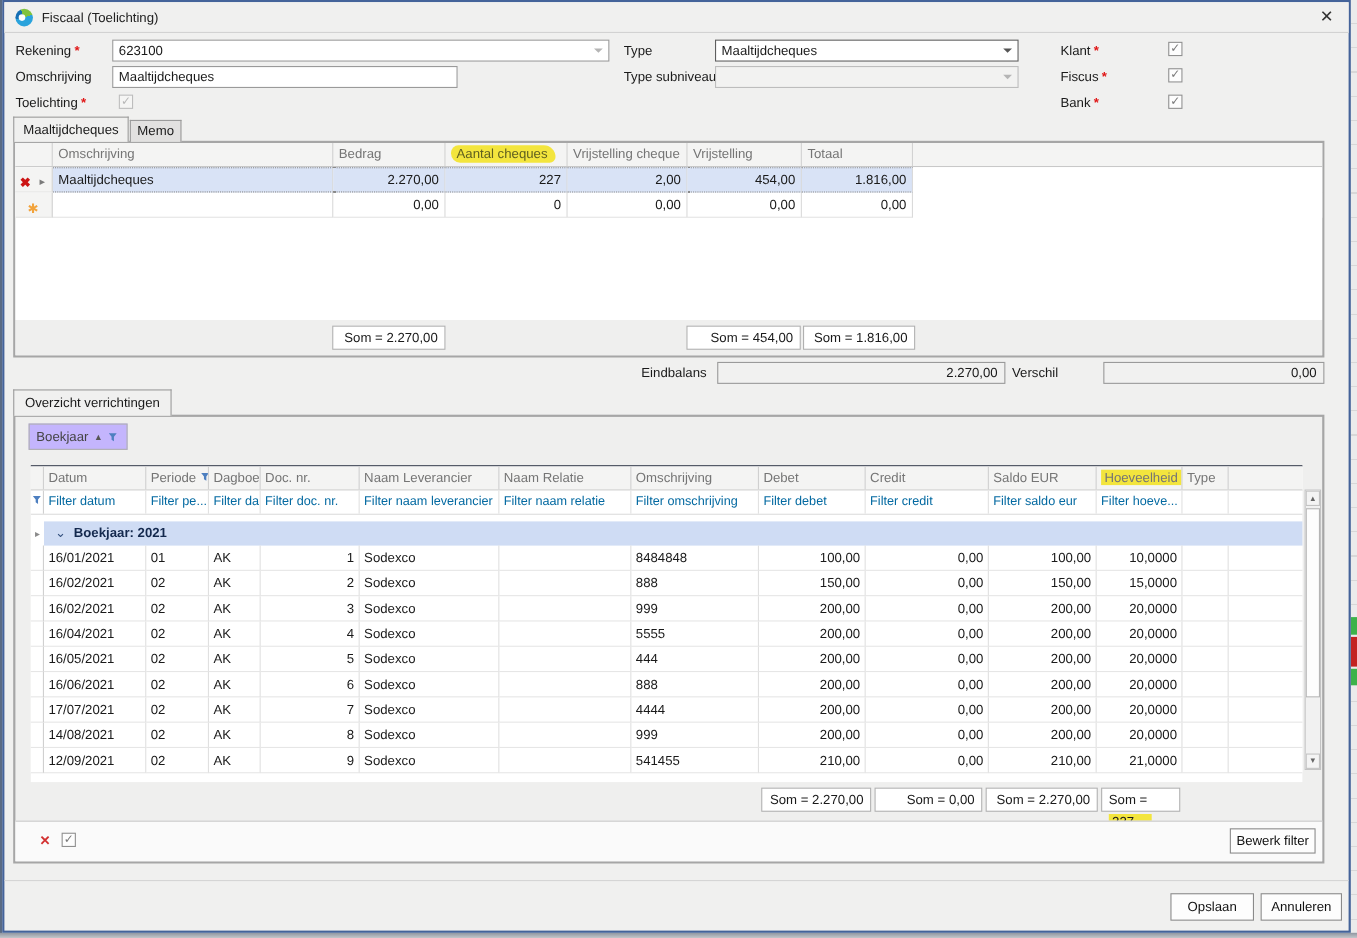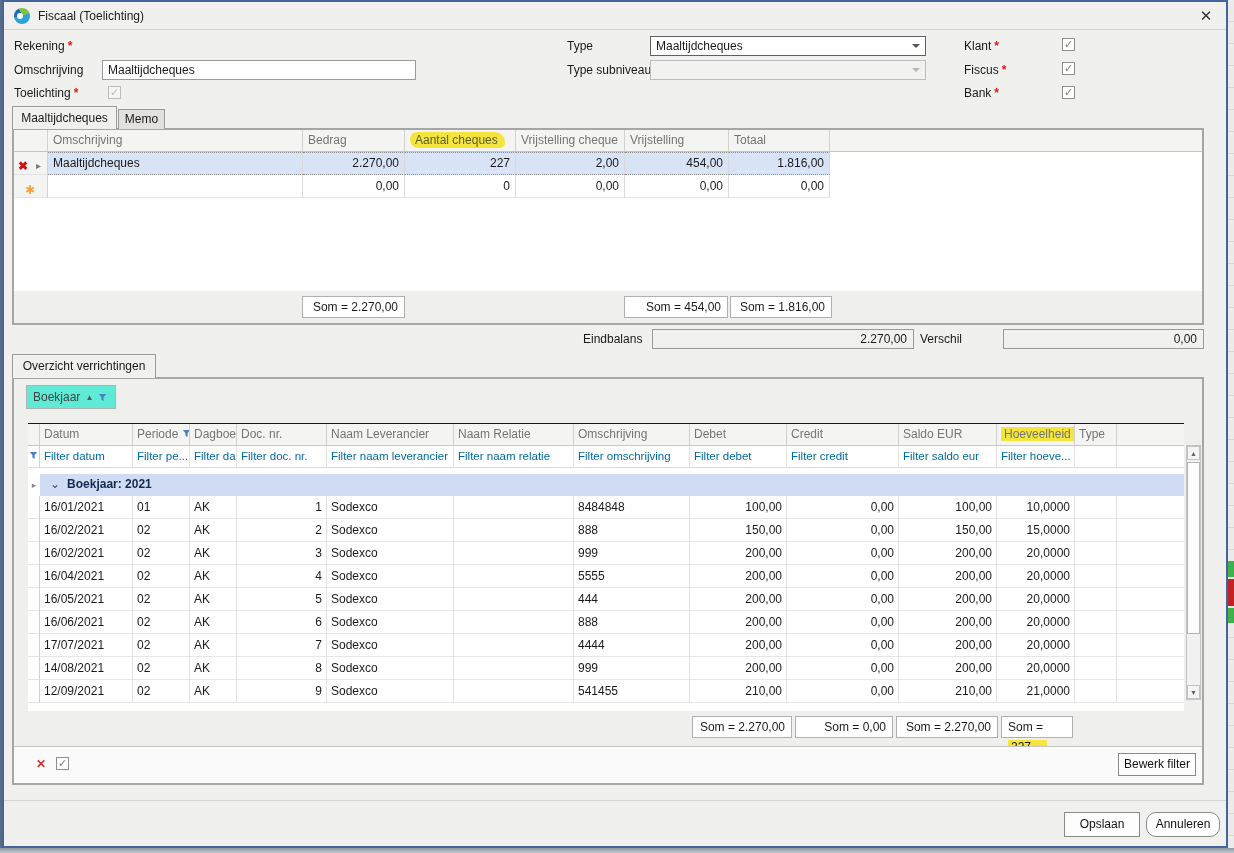--- a/index.html
+++ b/index.html
@@ -64,21 +64,21 @@
   .hl-blob{background:#f3e53d;border-radius:9px 14px 7px 11px;padding:1px 7px 1px 5px;color:#5f5f20;}
   .hl-flat{background:#f3e53d;padding:0 3px;}
   .sumband{position:absolute;left:0;bottom:0;width:1188px;height:32px;background:#efefee;}
   .sumbox{position:absolute;top:5px;height:22px;background:#fff;border:1px solid #b0b0b0;
     line-height:20px;text-align:right;padding:0 6px;font-size:12px;}
 
   
   .balbox{position:absolute;height:20px;background:#f1f1f0;border:1px solid #9a9a9a;line-height:18px;text-align:right;padding:0 6px;}
 
   
-  .groupbar-box{position:absolute;left:12px;top:6px;width:90px;height:24px;border:1px solid #b0b0b0;background:#5eead4;
+  .groupbar-box{position:absolute;left:12px;top:6px;width:90px;height:24px;border:1px solid #b0b0b0;background:#c4b5fd;
     display:flex;align-items:center;gap:5px;padding:0 6px;color:#444;}
   .sort-asc{font-size:8px;color:#555;}
   svg.funnel{width:9px;height:9px;}
   .tx-white{position:absolute;left:14px;top:44px;width:1156px;height:288px;background:#fff;border-top:1px solid #0f172a;}
   .tx-head,.tx-filter,.tx-row,.tx-group{display:grid;grid-template-columns:12px 93px 57px 47px 90px 127px 120px 116px 97px 112px 98px 78px 42px 1fr;}
   .tx-head{height:22px;background:#f4f4f3;color:#757575;border-bottom:1px solid #c8c8c8;}
   .tx-head .cell{border-right:1px solid #d0d0d0;padding:0 4px;line-height:21px;white-space:nowrap;overflow:hidden;}
   .tx-filter{height:22px;background:#fff;color:#0369a1;border-bottom:1px solid #dcdcdc;}
   .tx-filter .cell{border-right:1px solid #e2e2e2;padding:0 4px;line-height:21px;white-space:nowrap;overflow:hidden;font-size:11.5px;position:relative;}
   .tx-group{height:22px;margin-top:6px;}
@@ -116,20 +116,25 @@
 
 <div class="dialog">
 
   <div class="titlebar">
     <span class="app-icon"></span>
     <span class="title-text">Fiscaal (Toelichting)</span>
     <span class="close-btn">✕</span>
   </div>
 
   <span class="lbl" style="left:10px;top:34px;"><span>Rekening</span><span class="req">*</span></span>
+  <div class="combo" style="left:98px;top:34px;width:452px;">
+    <span>623100</span><span class="arrowbox">
+        <span class="tri dim"></span>
+      </span>
+  </div>
   <span class="lbl" style="left:563px;top:34px;">Type</span>
   <div class="combo" style="left:646px;top:34px;width:276px;border-color:#5f5f5f;">
     <span>Maaltijdcheques</span><span class="arrowbox">
         <span class="tri"></span>
       </span>
   </div>
   <span class="lbl" style="left:960px;top:34px;"><span>Klant</span><span class="req">*</span></span>
   <div class="checkbox" style="left:1058px;top:36px;" id="cb-klant">✓</div>
 
   <span class="lbl" style="left:10px;top:58px;">Omschrijving</span>
@@ -418,14 +423,14 @@
 
     <div class="filterband">
       <span class="fb-x">✕</span>
       <div class="checkbox fb-check" id="cb-filter">✓</div>
       <div class="btn" style="left:1104px;top:6px;width:78px;height:23px;line-height:21px;">Bewerk filter</div>
     </div>
   </div>
 
   <div class="footer-sep"></div>
   <div class="btn" style="left:1060px;top:810px;width:76px;height:25px;line-height:23px;">Opslaan</div>
-  <div class="btn" style="left:1142px;top:810px;width:74px;height:25px;line-height:23px;border-radius:10px;">Annuleren</div>
+  <div class="btn" style="left:1142px;top:810px;width:74px;height:25px;line-height:23px;">Annuleren</div>
 </div>
 
 </body></html>

